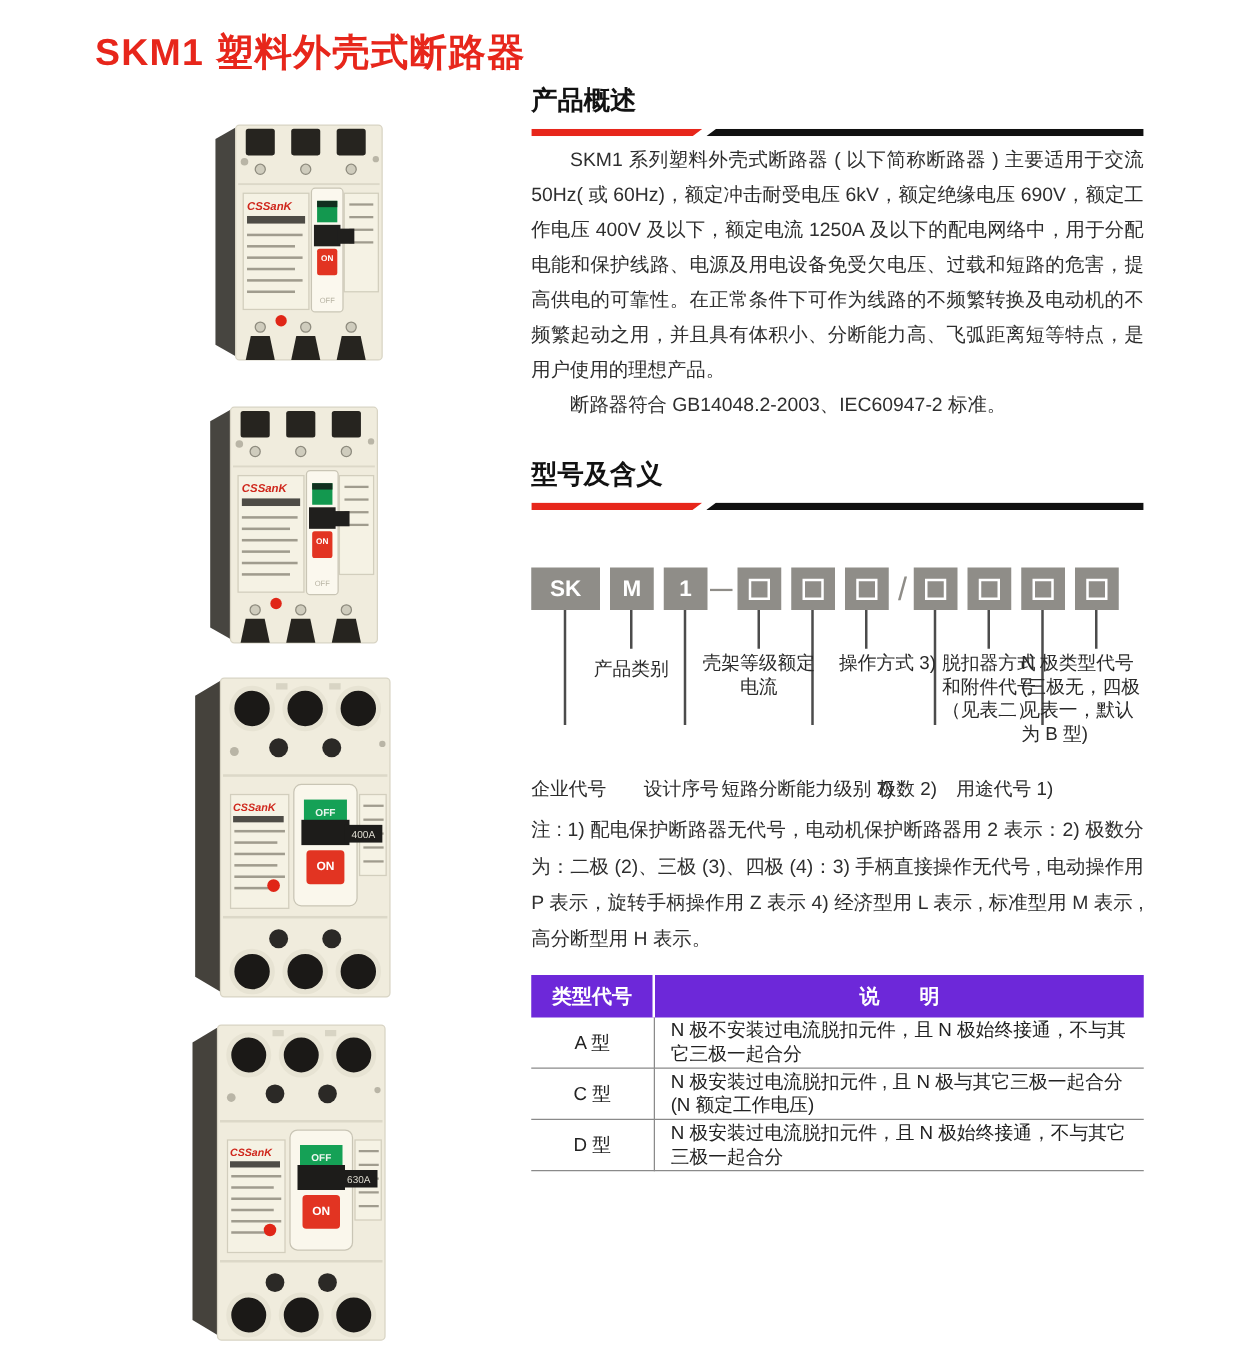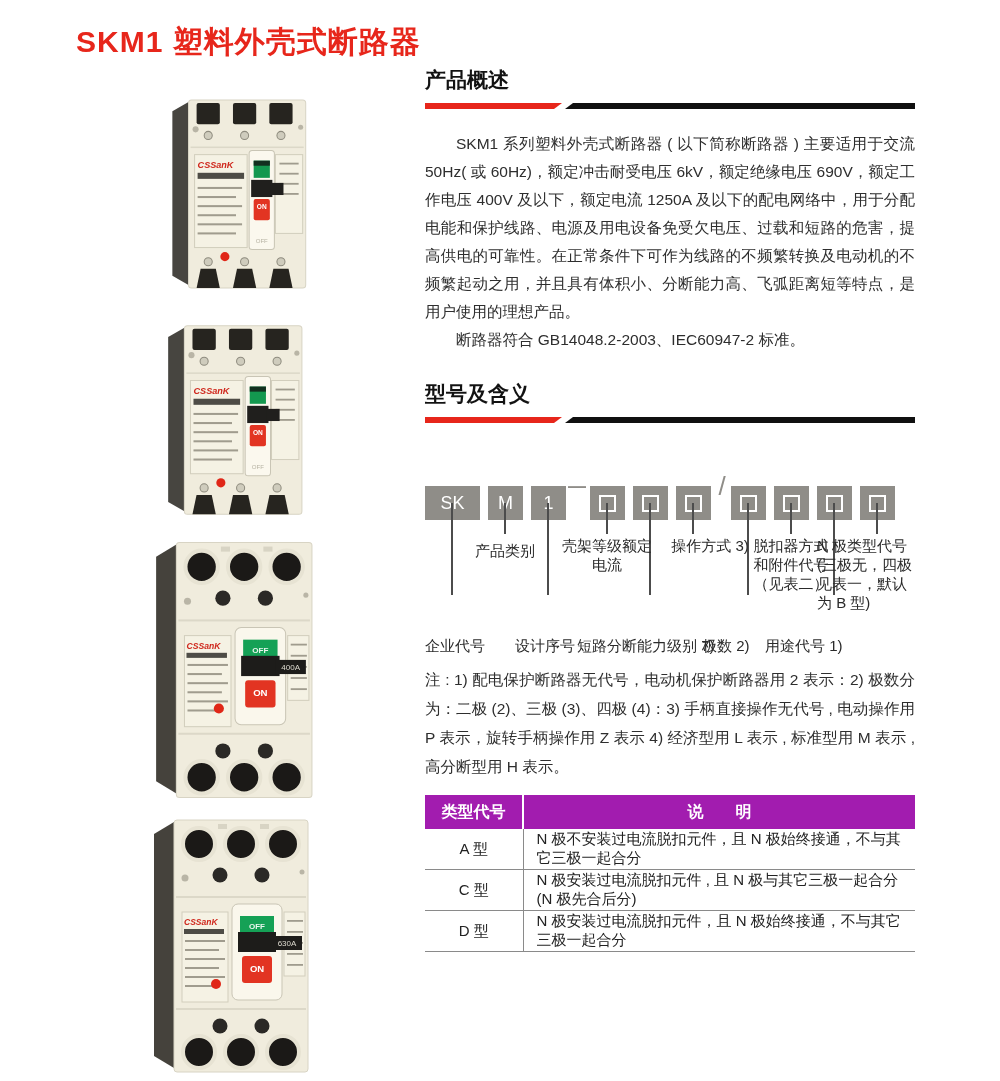--- a/index.html
+++ b/index.html
@@ -22,26 +22,26 @@
   figure svg{display:block;width:100%;height:100%;}
   
   .right-col{position:absolute;left:425px;top:66px;width:490px;}
   .section-heading{font-size:21px;font-weight:bold;color:#121212;margin:0;}
   .section-bar{position:relative;height:6px;margin-top:9px;}
   .bar-red{position:absolute;left:0;top:0;bottom:0;width:137px;background:#e7261b;
     clip-path:polygon(0 0,100% 0,calc(100% - 8px) 100%,0 100%);}
   .bar-black{position:absolute;left:139px;right:0;top:0;bottom:0;background:#101010;
     clip-path:polygon(9px 0,100% 0,100% 100%,1px 100%);}
   .overview-p{font-size:15.5px;line-height:28px;text-align:justify;margin:0;text-indent:2em;color:#2e2e2e;}
-  .overview-p.first{margin-top:21px;}
+  .overview-p.first{margin-top:6px;}
   .section-2{margin-top:26px;}
   
   .diagram{position:relative;margin-top:46px;height:174px;font-size:15px;color:#2a2a2a;}
-  .code-box{position:absolute;top:17px;height:34px;background:#8f8d88;color:#fff;
-    font-size:18px;font-weight:normal;display:flex;align-items:center;justify-content:center;}
+  .code-box{position:absolute;top:0;height:34px;background:#8f8d88;color:#fff;
+    font-size:18px;font-weight:bold;display:flex;align-items:center;justify-content:center;}
   .cb1{left:0;width:55px;}  .cb2{left:63px;width:35px;} .cb3{left:106px;width:35px;}
   .cb4{left:165px;width:35px;} .cb5{left:208px;width:35px;} .cb6{left:251px;width:35px;}
   .cb7{left:306px;width:35px;} .cb8{left:349px;width:35px;} .cb9{left:392px;width:35px;}
   .cb10{left:435px;width:35px;}
   .sq{width:13px;height:13px;border:2px solid #fff;}
   .dash-sep{position:absolute;left:141px;top:0;width:22px;height:34px;
     display:flex;align-items:center;justify-content:center;color:#8f8d88;font-weight:bold;font-size:18px;}
   .slash-sep{position:absolute;left:288px;top:0;width:18px;height:34px;
     display:flex;align-items:center;justify-content:center;color:#8f8d88;font-size:26px;}
   .vline{position:absolute;width:2px;background:#4c4c4c;top:34px;}
@@ -54,21 +54,21 @@
   .dt3{left:243px;width:84px;white-space:nowrap;}
   .dt4{left:322px;width:88px;}
   .dt5{left:392px;width:96px;text-align:left;}
   .dlabel-bottom{position:absolute;top:132px;white-space:nowrap;margin-top:36px;}
   .db1{left:0;} .db2{left:90px;} .db3{left:152px;} .db4{left:277px;} .db5{left:340px;}
   
   .note-p{margin:22px 0 0 0;font-size:15.5px;line-height:29px;text-align:justify;color:#2e2e2e;}
   
   .table-caption{margin-top:36px;text-align:right;font-size:15.5px;color:#222;padding-right:2px;}
   table.ntable{margin-top:14px;width:490px;border-collapse:collapse;font-size:15px;color:#222;}
-  .ntable th{background:#a21caf;color:#fff;height:32px;font-weight:bold;font-size:16px;text-align:center;}
+  .ntable th{background:#6d28d9;color:#fff;height:32px;font-weight:bold;font-size:16px;text-align:center;}
   .ntable th.col-code{width:95px;border-right:2px solid #fff;}
   .ntable td{height:31px;border-bottom:1.5px solid #8a8a8a;}
   .ntable td.col-code{text-align:center;border-right:1.5px solid #8a8a8a;}
   .ntable td.col-desc{padding-left:13px;}
 </style>
 </head>
 <body>
 
 <div class="page-title">SKM1 塑料外壳式断路器</div>
 
@@ -332,21 +332,21 @@
         <th class="col-desc">说　　明</th>
       </tr>
     </thead>
     <tbody>
       <tr>
         <td class="col-code">A 型</td>
         <td class="col-desc">N 极不安装过电流脱扣元件，且 N 极始终接通，不与其它三极一起合分</td>
       </tr>
       <tr>
         <td class="col-code">C 型</td>
-        <td class="col-desc">N 极安装过电流脱扣元件 , 且 N 极与其它三极一起合分 (N 极先合后分)</td>
+        <td class="col-desc">N 极安装过电流脱扣元件 , 且 N 极与其它三极一起合分 (N 额定工作电压)</td>
       </tr>
       <tr>
         <td class="col-code">D 型</td>
         <td class="col-desc">N 极安装过电流脱扣元件，且 N 极始终接通，不与其它三极一起合分</td>
       </tr>
     </tbody>
   </table>
 </div>
 
 </body></html>

